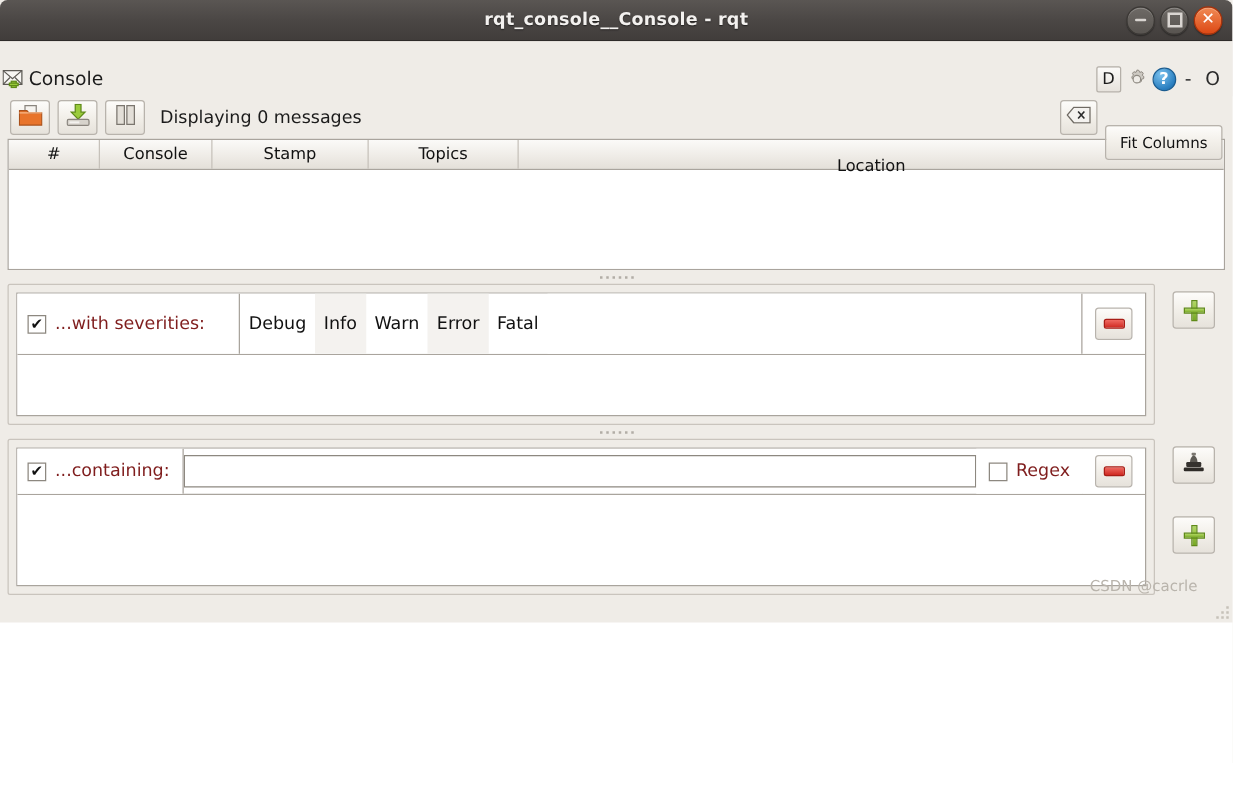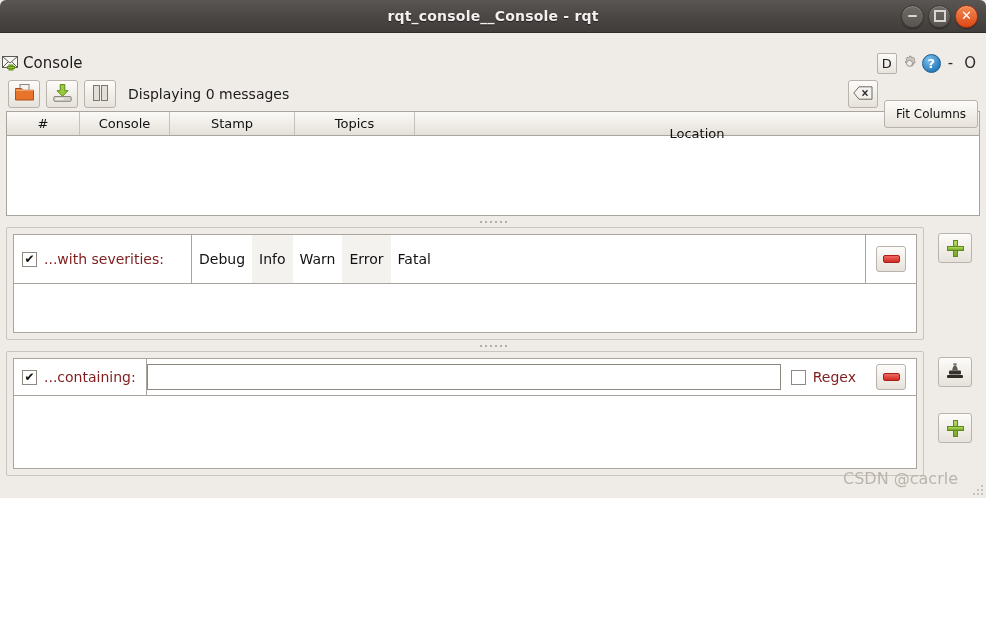--- a/index.html
+++ b/index.html
@@ -438,22 +438,22 @@
     display: flex;
     align-items: center;
     gap: 7px;
     padding: 0 10px;
     background: #fff;
   }
 
   .watermark {
     position: absolute;
     right: 28px;
-    bottom: 10px;
-    font-size: 16px;
+    bottom: 22px;
+    font-size: 12px;
     color: #b9b4ac;
     font-family: "DejaVu Sans", "Liberation Sans", sans-serif;
     user-select: none;
   }
   .resize-grip {
     position: absolute;
     right: 3px;
     bottom: 3px;
     width: 12px;
     height: 12px;

